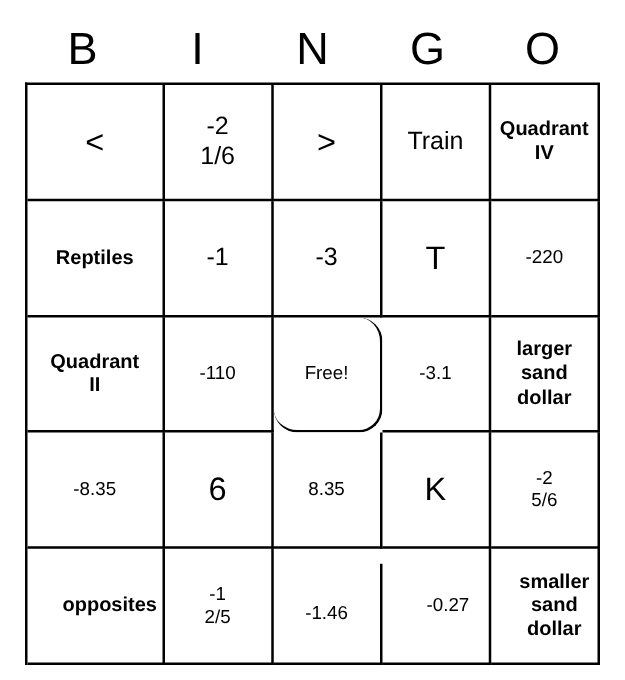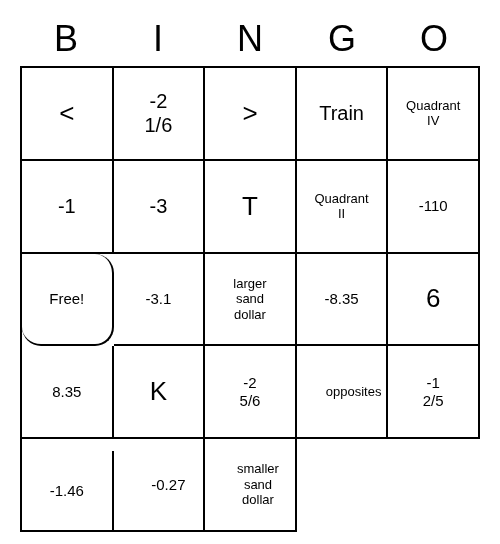--- a/index.html
+++ b/index.html
@@ -56,21 +56,22 @@
       justify-content: center;
       text-align: center;
       padding: 4px;
       font-size: 17px;
       color: #000;
       min-height: 80px;
       line-height: 1.2;
     }
 
     .cell-small {
-      font-size: 13px;
+      font-size: 16px;
+      font-weight: bold;
     }
 
     .cell-medium {
       font-size: 15px;
     }
 
     .cell-large {
       font-size: 20px;
     }
 
@@ -90,23 +91,25 @@
       <div class="header-cell">O</div>
     </div>
   <div class="bingo-grid">
   <div class="cell cell-xlarge" style="white-space: pre-line;">&lt;</div>
       <div class="cell cell-large" style="white-space: pre-line;">-2
 1/6</div>
       <div class="cell cell-xlarge" style="white-space: pre-line;">&gt;</div>
       <div class="cell cell-large" style="white-space: pre-line;">Train</div>
       <div class="cell cell-small" style="white-space: pre-line;">Quadrant
 IV</div>
+      <div class="cell cell-small" style="white-space: pre-line;">Reptiles</div>
       <div class="cell cell-large" style="white-space: pre-line;">-1</div>
       <div class="cell cell-large" style="white-space: pre-line;">-3</div>
       <div class="cell cell-xlarge" style="white-space: pre-line;">T</div>
+      <div class="cell cell-medium" style="white-space: pre-line;">-220</div>
       <div class="cell cell-small" style="white-space: pre-line;">Quadrant
 II</div>
       <div class="cell cell-medium" style="white-space: pre-line;">-110</div>
       <div class="cell cell-medium" style="white-space: pre-line; border-radius: 19px;">Free!</div>
       <div class="cell cell-medium" style="white-space: pre-line;">-3.1</div>
       <div class="cell cell-small" style="white-space: pre-line;">larger
 sand
 dollar</div>
       <div class="cell cell-medium" style="white-space: pre-line;">-8.35</div>
       <div class="cell cell-xlarge" style="white-space: pre-line;">6</div>

